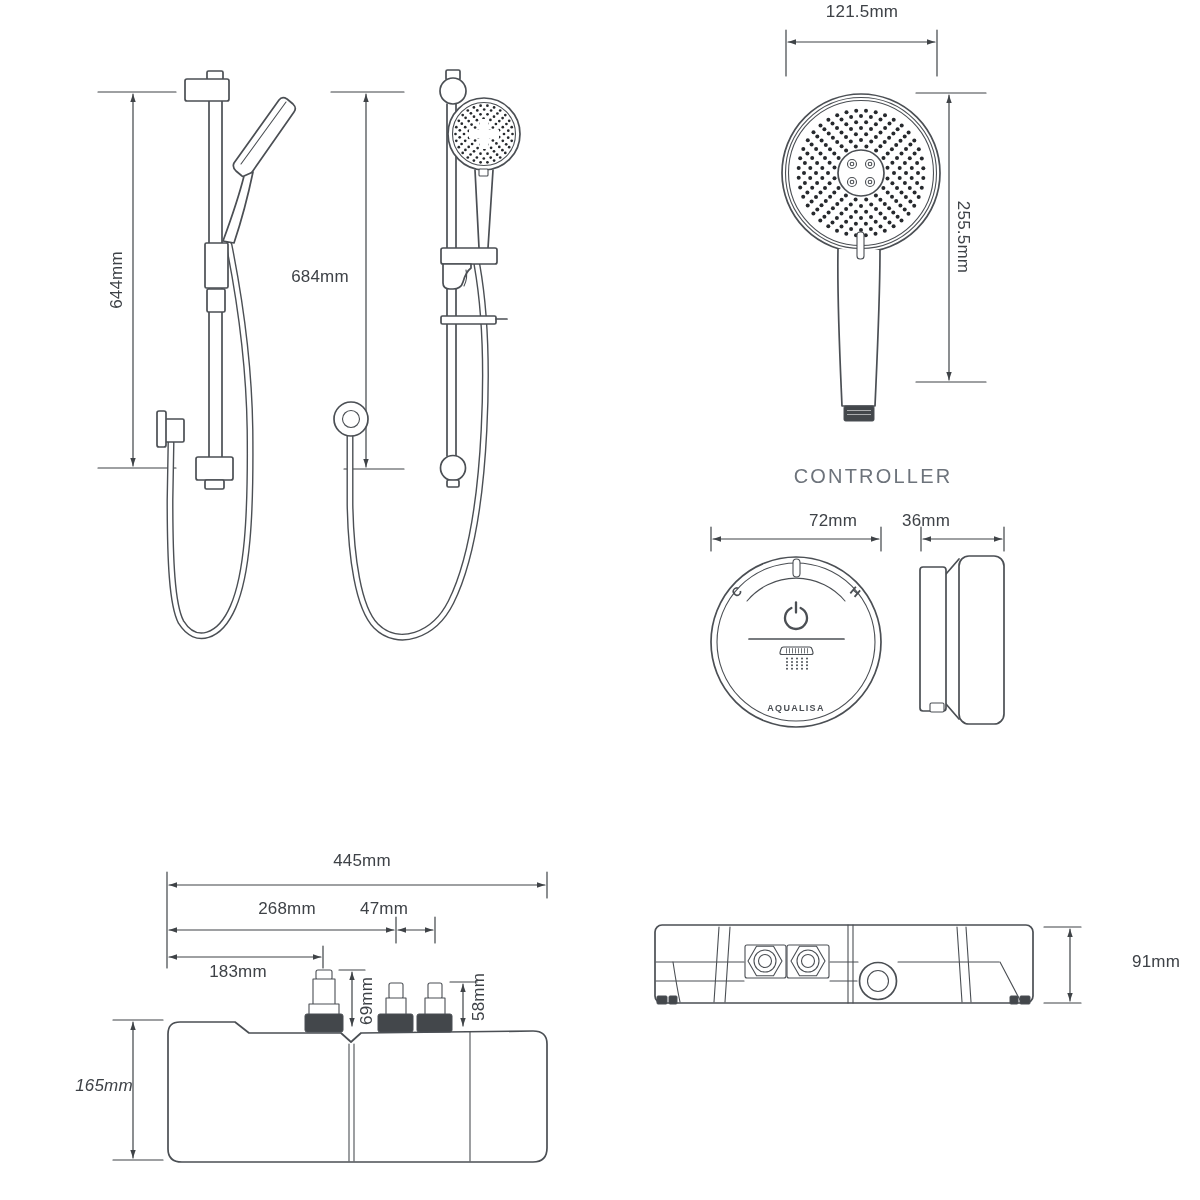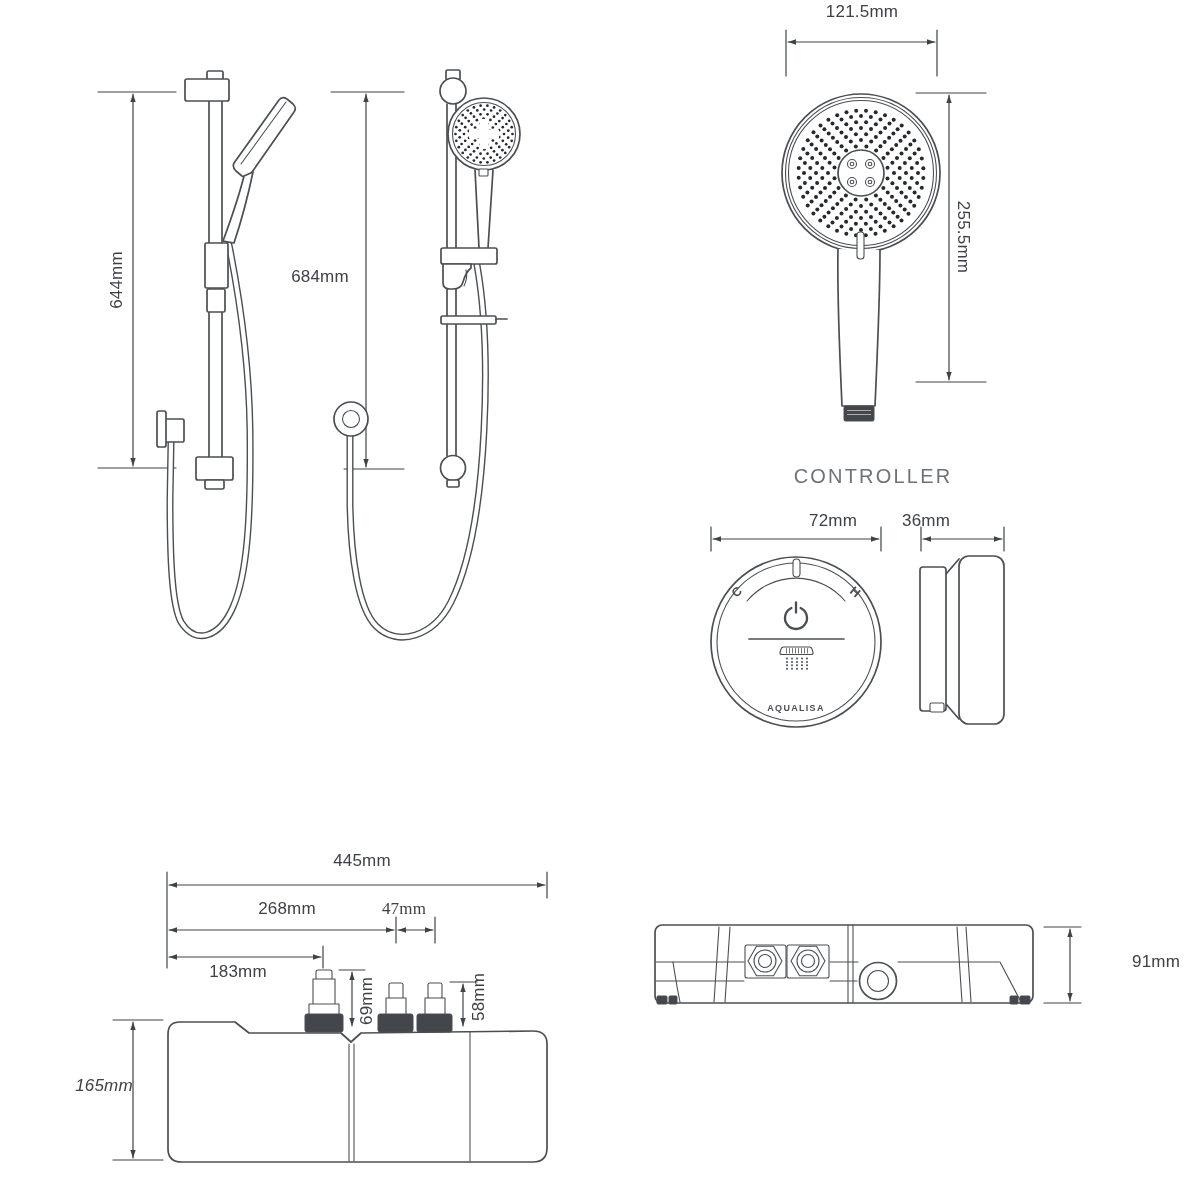--- a/index.html
+++ b/index.html
@@ -590,20 +590,20 @@
 <div class="dim-label" style="left:320px;top:277px;">684mm</div>
 <div class="dim-label" style="left:862px;top:12px;">121.5mm</div>
 <div class="dim-label rot-cw" style="left:963px;top:237px;">255.5mm</div>
 
 <div class="section-title" style="left:873px;top:476px;">CONTROLLER</div>
 <div class="dim-label" style="left:833px;top:521px;">72mm</div>
 <div class="dim-label" style="left:926px;top:521px;">36mm</div>
 
 <div class="dim-label" style="left:362px;top:861px;">445mm</div>
 <div class="dim-label" style="left:261px;top:909px;margin-left:26px;">268mm</div>
-<div class="dim-label" style="left:404px;top:909px;font-family:Liberation Serif, serif;">47mm</div>
+<div class="dim-label" style="left:384px;top:909px;">47mm</div>
 <div class="dim-label" style="left:238px;top:972px;text-align:center;">183mm</div>
 <div class="dim-label rot-ccw" style="left:367px;top:1001px;">69mm</div>
 <div class="dim-label rot-ccw" style="left:479px;top:997px;">58mm</div>
 <div class="dim-label" style="left:104px;top:1086px;font-style:italic;">165mm</div>
 <div class="dim-label" style="left:1156px;top:962px;">91mm</div>
 
 </div>
 
 </body></html>

